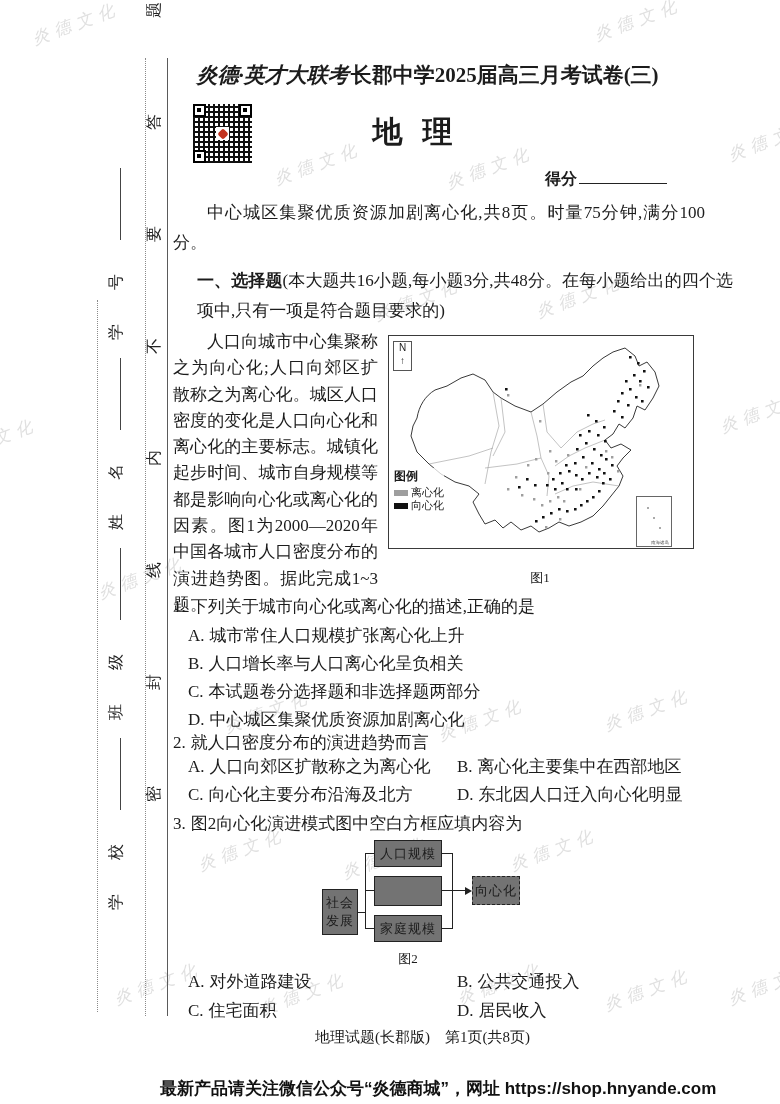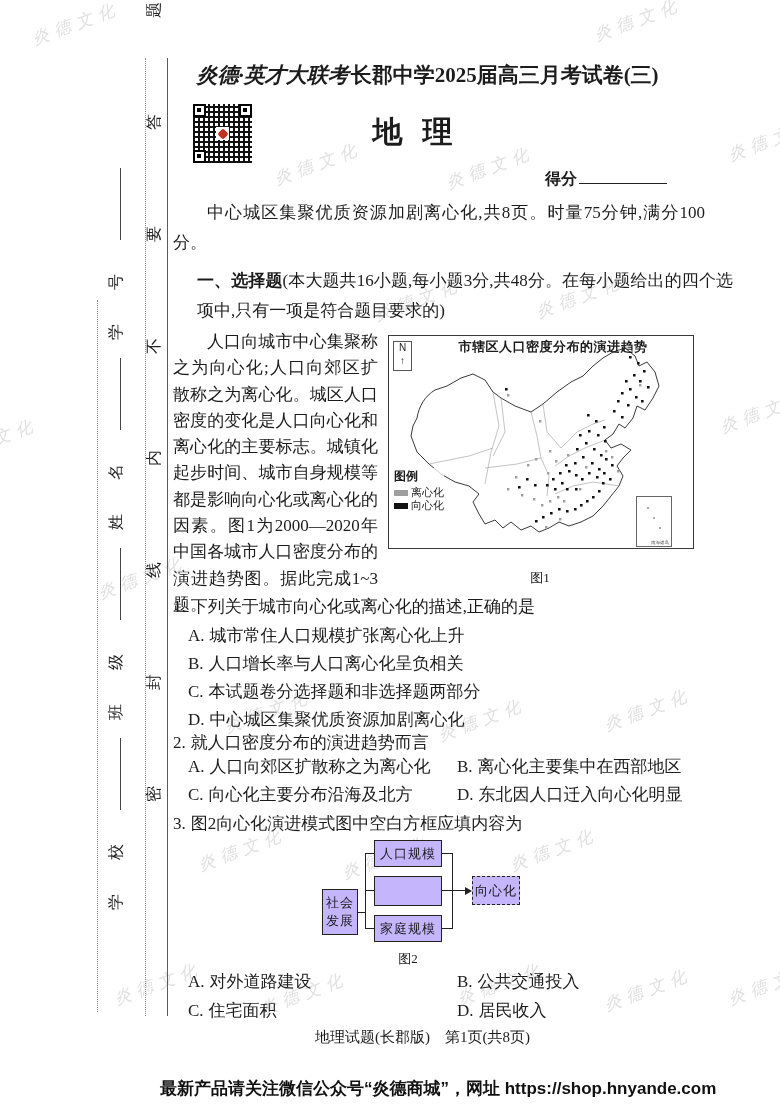--- a/index.html
+++ b/index.html
@@ -53,21 +53,21 @@
   .sw-gray{background:#9e9e9e;} .sw-black{background:#111;}
   .inset{position:absolute;right:21px;bottom:1px;width:34px;height:49px;border:1px solid #666;background:#fff;}
   .inset-label{position:absolute;right:1px;bottom:1px;font-size:5px;color:#555;transform:scale(.9);}
   .inset-dot{position:absolute;width:2px;height:2px;background:#aaa;}
   .fig1-caption{left:388px;top:569px;width:304px;text-align:center;font-size:13px;}
   
   .q{font-size:17px;white-space:nowrap;}
   .q .k{margin-right:5px;}
   
   .f2box{position:absolute;border:1px solid #222;box-sizing:border-box;font-size:13px;
-         display:flex;align-items:center;justify-content:center;letter-spacing:1px;text-align:center;background:#c4b5fd;}
+         display:flex;align-items:center;justify-content:center;letter-spacing:1px;text-align:center;background:#737373;}
   .f2dash{border:1px dashed #222;}
   .f2line{position:absolute;background:#222;}
   .f2arrow{position:absolute;width:0;height:0;border-top:4px solid transparent;
            border-bottom:4px solid transparent;border-left:7px solid #222;}
   .fig2-caption{left:374px;top:950px;width:68px;text-align:center;font-size:13px;}
   
   .page-info{left:170px;top:1028px;width:505px;text-align:center;font-size:15px;}
   .promo{left:160px;top:1077px;font-size:17px;font-weight:bold;font-family:"Liberation Sans","DejaVu Sans",sans-serif;color:#111;}
   .promo .url{text-decoration:none;color:#111;}
 </style>
@@ -134,21 +134,20 @@
 
 <div class="abs passage">人口向城市中心集聚称之为向心化;人口向郊区扩散称之为离心化。城区人口密度的变化是人口向心化和离心化的主要标志。城镇化起步时间、城市自身规模等都是影响向心化或离心化的因素。图1为2000—2020年中国各城市人口密度分布的演进趋势图。据此完成1~3题。</div>
 
 <div class="abs fig1">
   <svg class="map-svg" viewBox="0 0 304 212">
     <path fill="none" stroke="#222" stroke-width="0.9" d="M28,82 C30,70 36,60 46,54 L58,50 72,42 84,38 96,44 104,56 112,62 126,70 142,76 154,68 168,56 182,46 194,40 204,30 214,22 224,16 236,12 246,20 250,30 258,26 266,36 270,50 264,62 256,74 248,70 244,82 236,92 230,88 224,98 216,104 222,112 232,108 242,114 234,122 228,130 234,140 230,150 222,160 214,170 204,180 192,186 180,190 170,186 160,192 150,196 142,190 132,194 122,186 114,192 106,184 96,188 90,178 84,166 90,158 80,150 66,146 52,138 40,128 28,116 22,100 24,90 Z"></path>
     <path fill="none" stroke="#9a9a9a" stroke-width="0.6" d="M104,56 L110,90 102,116 96,148 M40,128 L80,120 104,112 M112,62 L116,96 104,120 M96,132 L128,128 152,122 M154,68 L158,96 172,112 M216,104 L196,112 180,120 166,130 M230,150 L204,146 184,150 166,158 M172,112 L188,96 204,88 216,84 M142,76 L148,100 152,122 M152,122 L160,140 158,160"></path>
     <path fill="#111" d="M240 20h2.6v2.6h-2.6zM248 26h2.6v2.6h-2.6zM254 34h2.6v2.6h-2.6zM244 38h2.6v2.6h-2.6zM236 44h2.6v2.6h-2.6zM250 44h2.6v2.6h-2.6zM258 50h2.6v2.6h-2.6zM240 52h2.6v2.6h-2.6zM232 56h2.6v2.6h-2.6zM246 60h2.6v2.6h-2.6zM228 64h2.6v2.6h-2.6zM238 68h2.6v2.6h-2.6zM252 64h2.6v2.6h-2.6zM224 74h2.6v2.6h-2.6zM232 80h2.6v2.6h-2.6zM198 78h2.6v2.6h-2.6zM206 84h2.6v2.6h-2.6zM214 90h2.6v2.6h-2.6zM199 94h2.6v2.6h-2.6zM190 98h2.6v2.6h-2.6zM208 98h2.6v2.6h-2.6zM215 104h2.6v2.6h-2.6zM196 106h2.6v2.6h-2.6zM187 112h2.6v2.6h-2.6zM204 112h2.6v2.6h-2.6zM211 118h2.6v2.6h-2.6zM193 120h2.6v2.6h-2.6zM185 126h2.6v2.6h-2.6zM202 126h2.6v2.6h-2.6zM209 132h2.6v2.6h-2.6zM216 122h2.6v2.6h-2.6zM222 128h2.6v2.6h-2.6zM214 136h2.6v2.6h-2.6zM220 142h2.6v2.6h-2.6zM207 140h2.6v2.6h-2.6zM213 146h2.6v2.6h-2.6zM199 136h2.6v2.6h-2.6zM192 142h2.6v2.6h-2.6zM186 138h2.6v2.6h-2.6zM179 134h2.6v2.6h-2.6zM176 128h2.6v2.6h-2.6zM170 136h2.6v2.6h-2.6zM163 142h2.6v2.6h-2.6zM172 146h2.6v2.6h-2.6zM157 148h2.6v2.6h-2.6zM165 152h2.6v2.6h-2.6zM177 152h2.6v2.6h-2.6zM186 152h2.6v2.6h-2.6zM209 154h2.6v2.6h-2.6zM203 160h2.6v2.6h-2.6zM197 164h2.6v2.6h-2.6zM191 168h2.6v2.6h-2.6zM185 172h2.6v2.6h-2.6zM177 174h2.6v2.6h-2.6zM169 172h2.6v2.6h-2.6zM161 176h2.6v2.6h-2.6zM153 180h2.6v2.6h-2.6zM146 184h2.6v2.6h-2.6zM137 142h2.6v2.6h-2.6zM145 148h2.6v2.6h-2.6zM129 150h2.6v2.6h-2.6zM116 52h2.6v2.6h-2.6z"></path>
     <path fill="#9e9e9e" d="M118 58h2.4v2.4h-2.4zM150 84h2.4v2.4h-2.4zM160 114h2.4v2.4h-2.4zM146 122h2.4v2.4h-2.4zM138 128h2.4v2.4h-2.4zM126 140h2.4v2.4h-2.4zM118 152h2.4v2.4h-2.4zM132 158h2.4v2.4h-2.4zM144 162h2.4v2.4h-2.4zM152 168h2.4v2.4h-2.4zM160 164h2.4v2.4h-2.4zM168 160h2.4v2.4h-2.4zM174 164h2.4v2.4h-2.4zM190 152h2.4v2.4h-2.4zM216 114h2.4v2.4h-2.4zM222 120h2.4v2.4h-2.4zM228 134h2.4v2.4h-2.4zM250 48h2.4v2.4h-2.4zM196 130h2.4v2.4h-2.4zM178 118h2.4v2.4h-2.4zM166 124h2.4v2.4h-2.4zM158 136h2.4v2.4h-2.4zM156 190h2.4v2.4h-2.4zM170 182h2.4v2.4h-2.4z"></path>
   </svg>
-  <div class="fig1-title">市辖区人口密度分布的演进趋势</div>
   <div class="north">
     <span>N</span><br>
     <span>↑</span>
   </div>
   <div class="legend">
     <div class="legend-title">图例</div>
     <div class="legend-row">
       <span class="sw sw-gray"></span>
       <span>离心化</span>
     </div>

